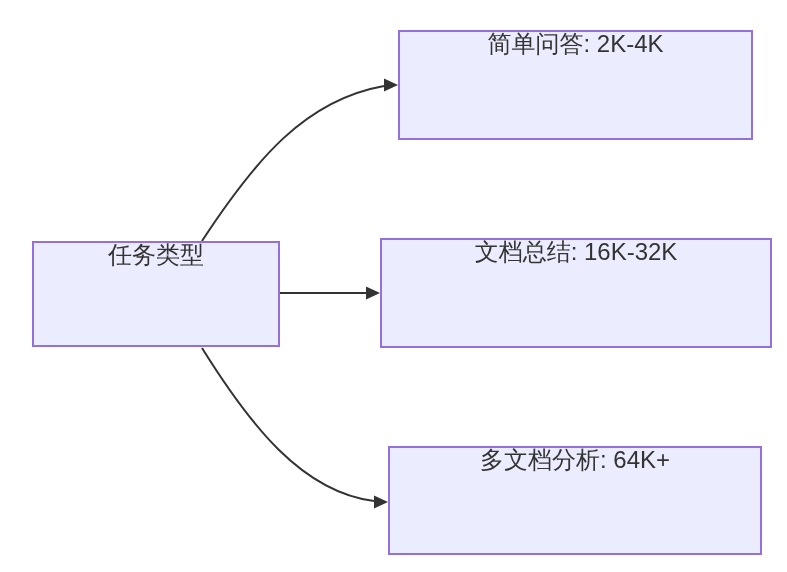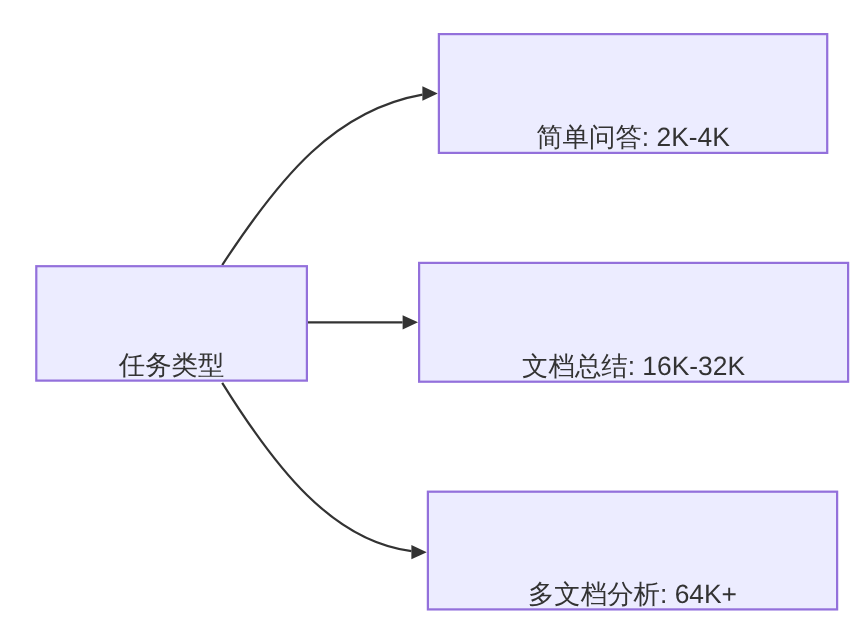--- a/index.html
+++ b/index.html
@@ -36,21 +36,21 @@
     stroke: var(--arrow-color);
     stroke-width: 2px;
   }
   .edges-layer polygon {
     fill: var(--arrow-color);
     stroke: none;
   }
   .node {
     position: absolute;
     display: flex;
-    align-items: flex-end;
+    align-items: flex-start;
     justify-content: center;
     background: var(--node-fill);
     border: 2px solid var(--node-border);
     color: var(--text-color);
     font-size: 24px;
     line-height: 1;
     white-space: nowrap;
     text-align: center;
   }
   .node-root   { left: 32px;  top: 241px; width: 248px; height: 106px; font-family: Liberation Serif, serif; }

